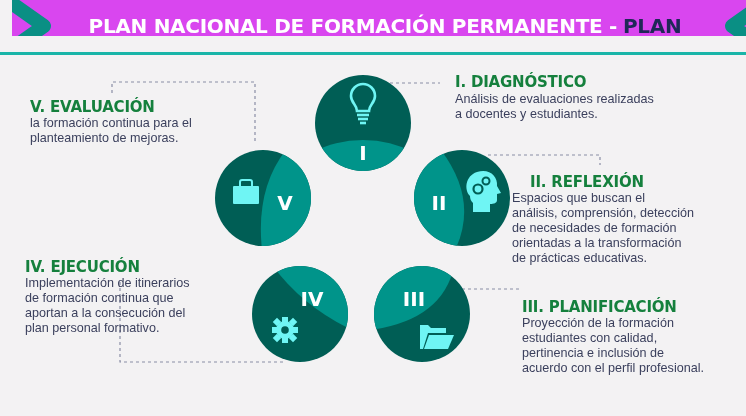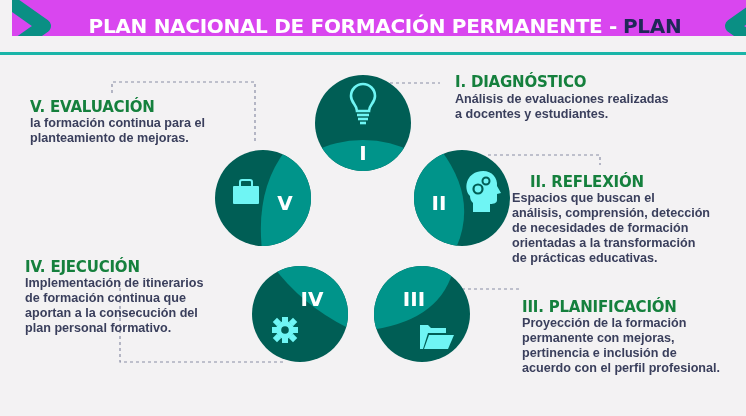--- a/index.html
+++ b/index.html
@@ -24,21 +24,21 @@
       font-family:"DejaVu Sans", sans-serif; font-weight:bold; font-size:20px;
       color:#ffffff; letter-spacing:-0.3px;
     }
     .title .accent { color:#1f2857; margin-left:6px; }
     .diagram { position:absolute; left:0; top:0; width:746px; height:416px; }
     .phase-title {
       position:absolute; font-family:"DejaVu Sans", sans-serif; font-weight:bold;
       font-size:15px; color:#15803d; white-space:nowrap; letter-spacing:-0.2px;
     }
     .phase-desc {
-      position:absolute; font-size:12.6px; line-height:15px; color:#3a3f5c;font-weight:bold;
+      position:absolute; font-size:12.6px; line-height:15px; color:#3a3f5c;
     }
     .phase-desc span { display:block; white-space:nowrap; }
   </style>
 </head>
 <body>
 
 <div class="header">
   <svg class="chev" style="left:-10px;" viewBox="0 0 60 60">
     <polyline points="8,6 42,30 8,54" fill="none" stroke="#0a8f84" stroke-width="14" stroke-linejoin="round"></polyline>
   </svg>
@@ -168,21 +168,21 @@
   <span>Espacios que buscan el</span>
   <span>análisis, comprensión, detección</span>
   <span>de necesidades de formación</span>
   <span>orientadas a la transformación</span>
   <span>de prácticas educativas.</span>
 </div>
 
 <div class="phase-title" style="left:522px; top:298px;">III. PLANIFICACIÓN</div>
 <div class="phase-desc" style="left:522px; top:316px;">
   <span>Proyección de la formación</span>
-  <span>permanente con mejoras,</span>
+  <span>estudiantes con calidad,</span>
   <span>pertinencia e inclusión de</span>
   <span>acuerdo con el perfil profesional.</span>
 </div>
 
 <div class="phase-title" style="left:25px; top:258px;">IV. EJECUCIÓN</div>
 <div class="phase-desc" style="left:25px; top:276px;">
   <span>Implementación de itinerarios</span>
   <span>de formación continua que</span>
   <span>aportan a la consecución del</span>
   <span>plan personal formativo.</span>

